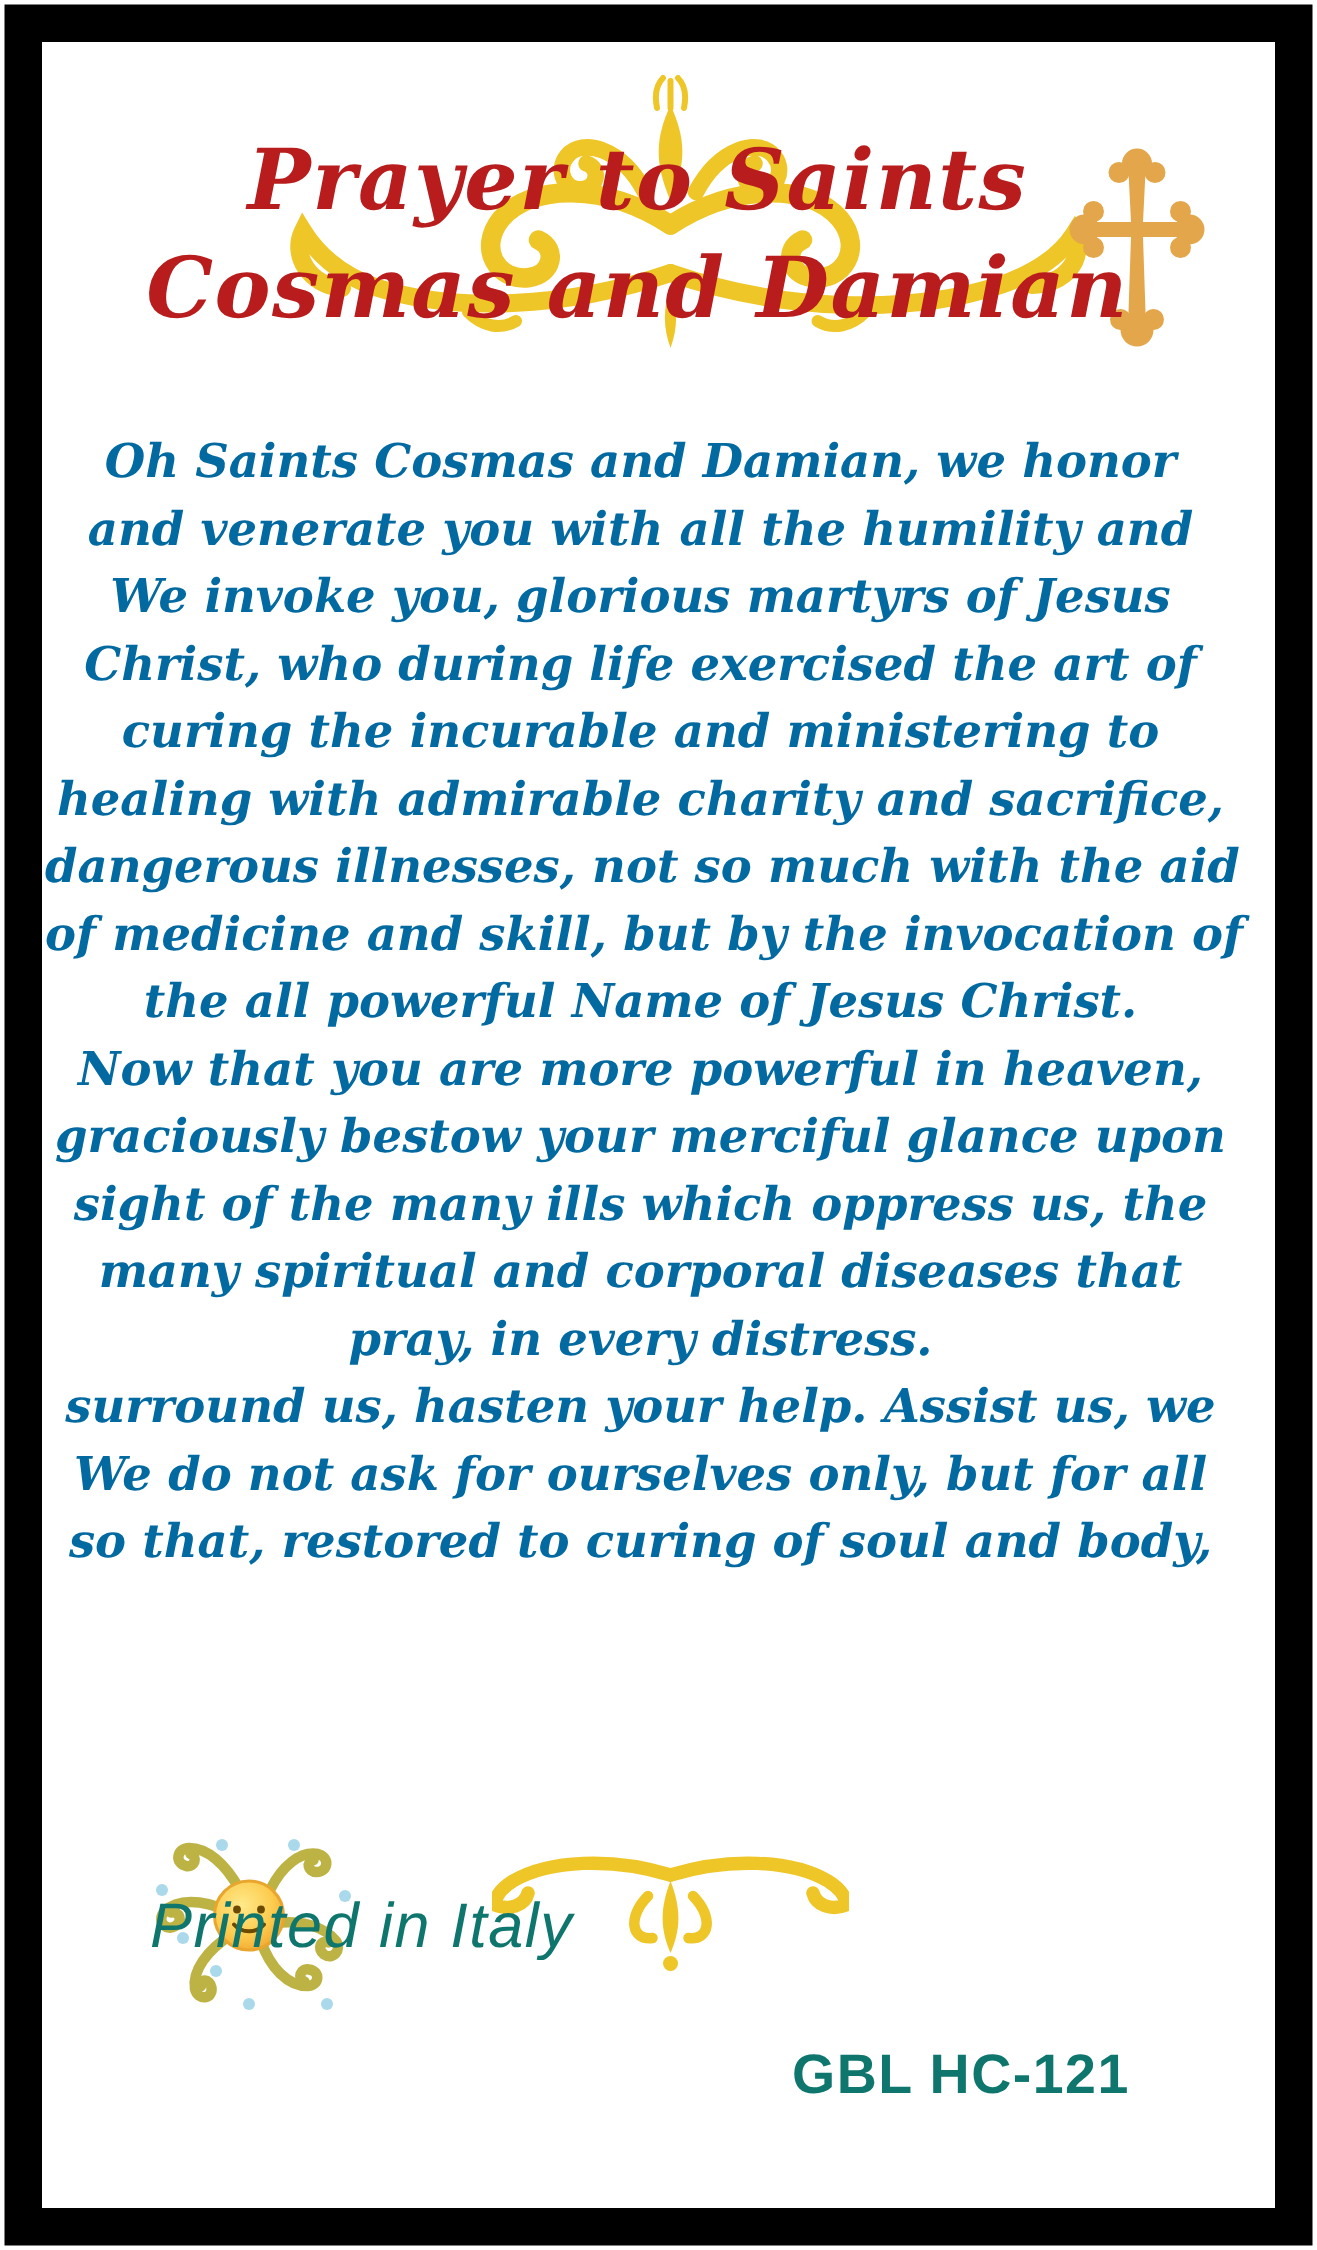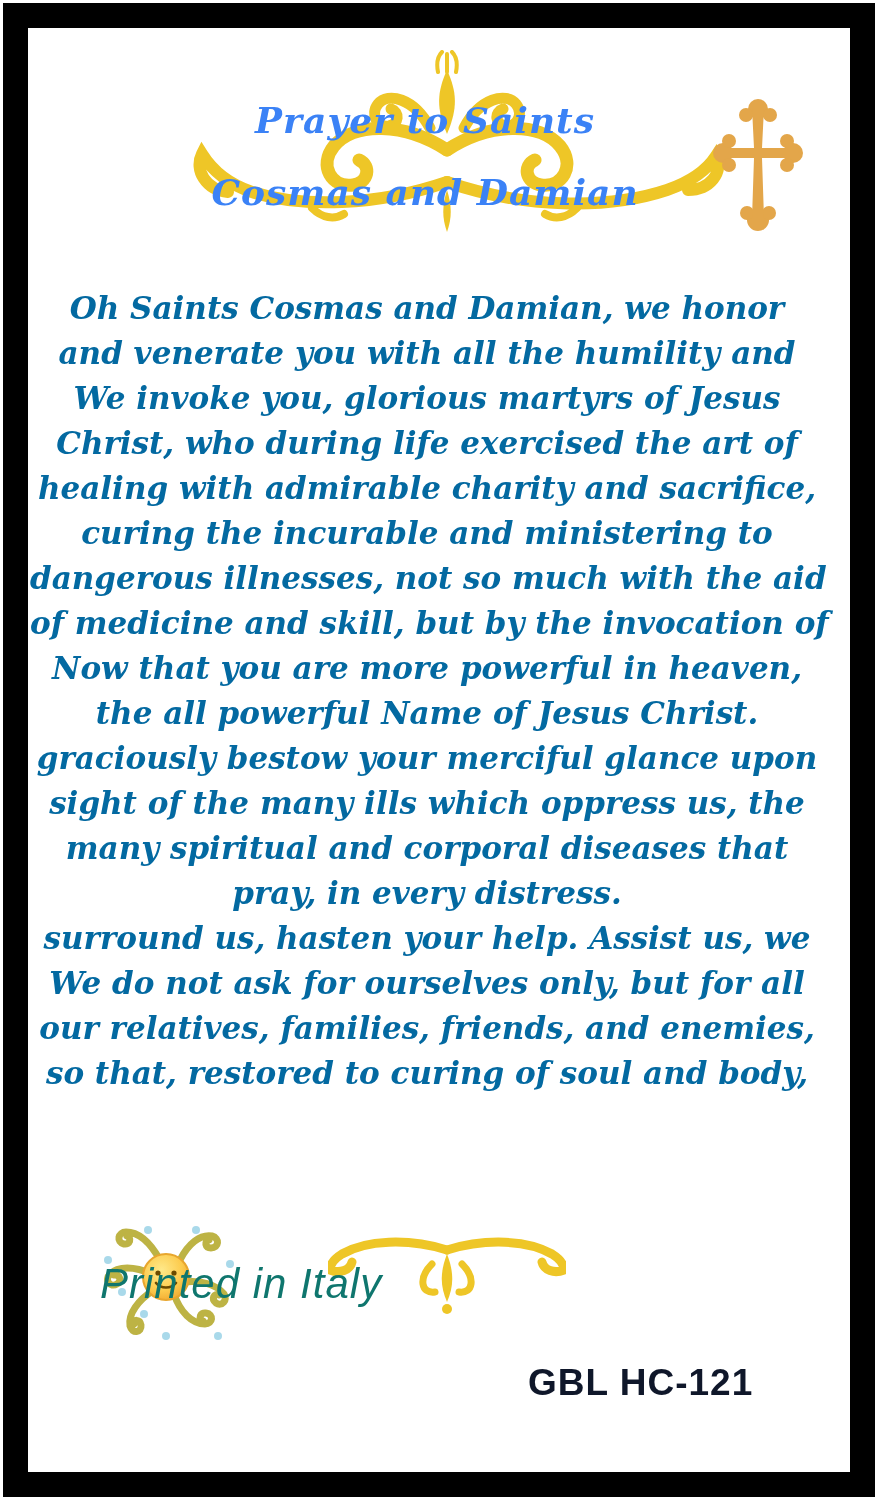--- a/index.html
+++ b/index.html
@@ -14,40 +14,40 @@
   .ornament-top    { position:absolute; left:162px; top:50px;  width:565px; height:200px; z-index:1; }
   .ornament-bottom { position:absolute; left:328px; top:1236px; width:238px; height:82px; z-index:1; }
   .sun-decoration  { position:absolute; left:100px; top:1222px; width:138px; height:120px; z-index:1; }
   .cross           { position:absolute; left:710px; top:96px;  width:96px;  height:142px; z-index:2; }
 
   .title-block {
     position:absolute; left:28px; top:84px; width:794px; text-align:center; z-index:2;
   }
   .title-line {
     font-family:"DejaVu Serif", serif; font-style:italic; font-weight:bold;
-    font-size:36px; line-height:72px; color:#3b82f6; letter-spacing:1px;
+    font-size:56px; line-height:72px; color:#b91c1c; letter-spacing:1px;
   }
 
   .prayer-block {
     position:absolute; left:30px; top:286px; width:794px; text-align:center; z-index:2;
   }
   .prayer-line {
     font-family:"DejaVu Serif", serif; font-style:italic; font-weight:bold;
     font-size:31px; line-height:45px; color:#0369a1; white-space:nowrap;
   }
 
   .printed-in {
     position:absolute; left:100px; top:1260px; z-index:2;
     font-family:"Liberation Sans", sans-serif; font-style:italic;
     font-size:42px; color:#0f766e; letter-spacing:1px;
   }
   .product-code {
     position:absolute; left:528px; top:1362px; z-index:2;
     font-family:"Liberation Sans", sans-serif; font-weight:bold;
-    font-size:37px; color:#0f172a; letter-spacing:1px;
+    font-size:37px; color:#0f766e; letter-spacing:1px;
   }
 </style>
 </head>
 <body>
 
 <div class="card-frame"></div>
 
 <svg class="ornament-top" viewBox="0 0 565 200">
   <g stroke="#eec627" fill="none" stroke-linecap="round">
 
@@ -92,33 +92,32 @@
 <div class="title-block">
   <div class="title-line">Prayer to Saints</div>
   <div class="title-line">Cosmas and Damian</div>
 </div>
 
 <div class="prayer-block">
     <div class="prayer-line">Oh Saints Cosmas and Damian, we honor</div>
     <div class="prayer-line">and venerate you with all the humility and</div>
     <div class="prayer-line">We invoke you, glorious martyrs of Jesus</div>
     <div class="prayer-line">Christ, who during life exercised the art of</div>
+    <div class="prayer-line">curing the incurable and ministering to</div>
     <div class="prayer-line">healing with admirable charity and sacrifice,</div>
-    <div class="prayer-line">curing the incurable and ministering to</div>
     <div class="prayer-line">dangerous illnesses, not so much with the aid</div>
     <div class="prayer-line">of medicine and skill, but by the invocation of</div>
+    <div class="prayer-line">the all powerful Name of Jesus Christ.</div>
     <div class="prayer-line">Now that you are more powerful in heaven,</div>
-    <div class="prayer-line">the all powerful Name of Jesus Christ.</div>
     <div class="prayer-line">graciously bestow your merciful glance upon</div>
     <div class="prayer-line">sight of the many ills which oppress us, the</div>
     <div class="prayer-line">many spiritual and corporal diseases that</div>
     <div class="prayer-line">pray, in every distress.</div>
     <div class="prayer-line">surround us, hasten your help. Assist us, we</div>
     <div class="prayer-line">We do not ask for ourselves only, but for all</div>
-    <div class="prayer-line">our relatives, families, friends, and enemies,</div>
     <div class="prayer-line">so that, restored to curing of soul and body,</div>
   </div>
 
 <svg class="ornament-bottom" viewBox="0 0 238 82">
   <g stroke="#eec627" fill="none" stroke-linecap="round">
     <path d="M119,14 C80,2 38,4 14,18 C6,23 2,28 2,34 C12,38 22,34 24,26" stroke-width="9"></path>
     <path d="M119,14 C158,2 200,4 224,18 C232,23 236,28 236,34 C226,38 216,34 214,26" stroke-width="9"></path>
     <path d="M119,18 C112,36 112,50 119,66 C126,50 126,36 119,18 Z" fill="#eec627" stroke="none"></path>
     <path d="M104,28 C90,42 93,58 107,56" stroke-width="7"></path>
     <path d="M134,28 C148,42 145,58 131,56" stroke-width="7"></path>

